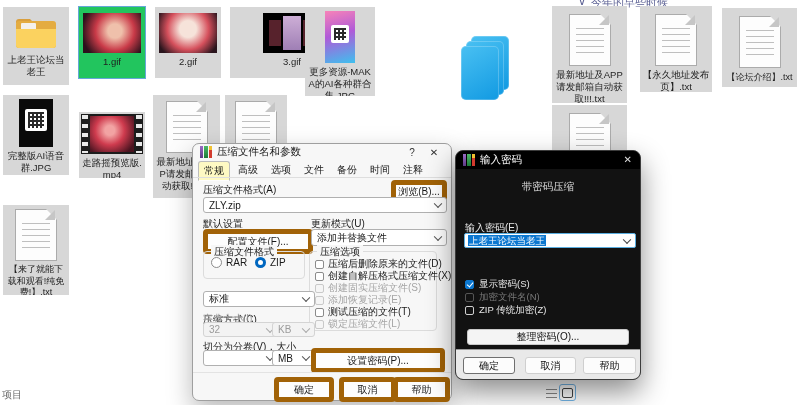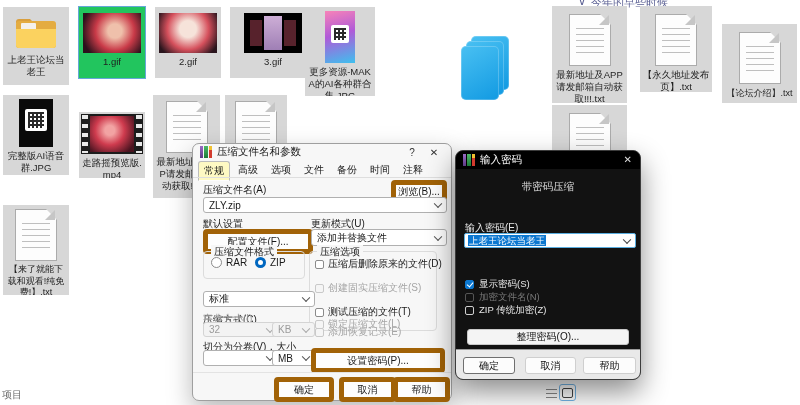--- a/index.html
+++ b/index.html
@@ -120,21 +120,21 @@
   <div class="tile sel" style="left:79px;top:7px;width:66px;height:71px;">
     <div class="gifthumb g1"></div>
     <div class="lbl">1.gif</div>
   </div>
 
   <div class="tile" style="left:155px;top:7px;width:66px;height:71px;">
     <div class="gifthumb g2"></div>
     <div class="lbl">2.gif</div>
   </div>
 
-  <div class="tile" style="left:230px;top:7px;width:86px;height:71px;">
+  <div class="tile" style="left:230px;top:7px;width:86px;height:71px;padding-left:19px;">
     <div class="gifthumb g3">
         <i class="a"></i>
         <i class="b"></i>
         <i class="a"></i>
       </div>
     <div class="lbl">3.gif</div>
   </div>
 
   <div class="tile" style="left:305px;top:7px;width:70px;height:89px;">
     <div class="maka">
@@ -206,21 +206,21 @@
 
   <div class="tile" style="left:640px;top:6px;width:72px;height:86px;">
     <div class="doc">
         <div class="cut"></div>
         <div class="fold"></div>
         <div class="lines"></div>
       </div>
     <div class="lbl">【永久地址发布页】.txt</div>
   </div>
 
-  <div class="tile" style="left:722px;top:24px;width:75px;height:79px;">
+  <div class="tile" style="left:722px;top:8px;width:75px;height:79px;">
     <div class="doc">
         <div class="cut"></div>
         <div class="fold"></div>
         <div class="lines"></div>
       </div>
     <div class="lbl" style="font-size:9px;">【论坛介绍】.txt</div>
   </div>
 
   <div class="tile" style="left:552px;top:105px;width:75px;height:100px;">
     <div class="doc">
@@ -246,21 +246,21 @@
       <div class="tab active">常规</div>
       <div class="tab">高级</div>
       <div class="tab">选项</div>
       <div class="tab">文件</div>
       <div class="tab">备份</div>
       <div class="tab">时间</div>
       <div class="tab">注释</div>
     </div>
     <div class="tabline"></div>
 
-    <div class="lab" style="left:10px;top:39px;">压缩文件名(A)</div>
+    <div class="lab" style="left:10px;top:39px;">压缩文件格式(A)</div>
     <div class="btn" style="left:198px;top:36px;width:46px;height:14px;">浏览(B)...</div>
     <div class="combo" style="left:10px;top:53px;width:232px;height:14px;">
       <span>ZLY.zip</span>
         <span class="chev"></span>
     </div>
 
     <div class="lab" style="left:10px;top:73px;">默认设置</div>
     <div class="lab" style="left:118px;top:73px;">更新模式(U)</div>
     <div class="btn" style="left:10px;top:85px;width:100px;height:15px;">配置文件(F)...</div>
     <div class="combo" style="left:118px;top:85px;width:124px;height:15px;">
@@ -280,25 +280,29 @@
         <span>ZIP</span>
     </div>
 
     <div class="group" style="left:116px;top:107px;width:126px;height:78px;">
       <div class="cap">压缩选项</div>
     </div>
     <div class="cbrow" style="left:122px;top:113px;">
         <span class="cbx"></span>
         <span>压缩后删除原来的文件(D)</span>
       </div>
+    <div class="cbrow" style="left:122px;top:125px;">
+        <span class="cbx"></span>
+        <span>创建自解压格式压缩文件(X)</span>
+      </div>
     <div class="cbrow dis" style="left:122px;top:137px;">
         <span class="cbx"></span>
         <span>创建固实压缩文件(S)</span>
       </div>
-    <div class="cbrow dis" style="left:122px;top:149px;margin-top:32px;">
+    <div class="cbrow dis" style="left:122px;top:149px;">
         <span class="cbx"></span>
         <span>添加恢复记录(E)</span>
       </div>
     <div class="cbrow" style="left:122px;top:161px;">
         <span class="cbx"></span>
         <span>测试压缩的文件(T)</span>
       </div>
     <div class="cbrow dis" style="left:122px;top:173px;">
         <span class="cbx"></span>
         <span>锁定压缩文件(L)</span>

